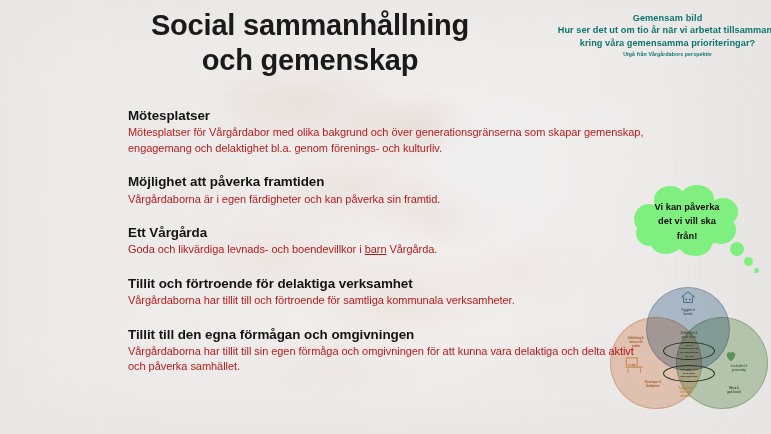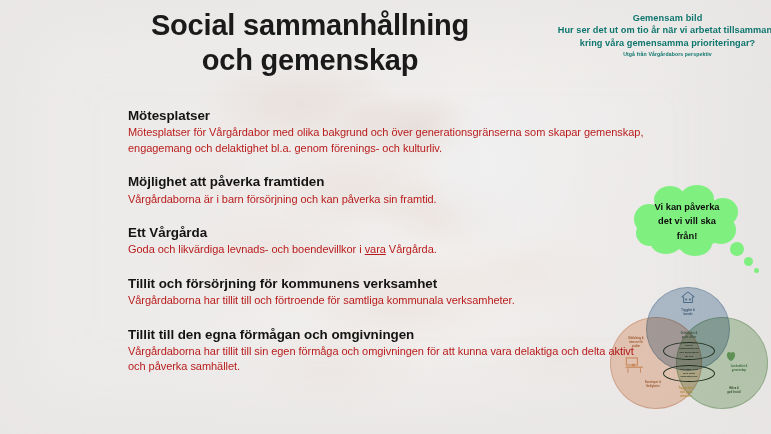--- a/index.html
+++ b/index.html
@@ -262,30 +262,30 @@
 
   <div id="body">
 
     <div class="section">
       <div class="sec-head">Mötesplatser</div>
       <div class="sec-body"><span>Mötesplatser för Vårgårdabor med olika bakgrund och över generationsgränserna som skapar gemenskap, engagemang och delaktighet bl.a. genom förenings- och kulturliv.</span><u></u><span></span></div>
     </div>
 
     <div class="section">
       <div class="sec-head">Möjlighet att påverka framtiden</div>
-      <div class="sec-body"><span>Vårgårdaborna är i barn försörjning och kan påverka sin framtid.</span><u></u><span></span></div>
+      <div class="sec-body"><span>Vårgårdaborna är i egen färdigheter och kan påverka sin framtid.</span><u></u><span></span></div>
     </div>
 
     <div class="section">
       <div class="sec-head">Ett Vårgårda</div>
-      <div class="sec-body"><span>Goda och likvärdiga levnads- och boendevillkor i </span><u>vara</u><span> Vårgårda.</span></div>
-    </div>
-
-    <div class="section">
-      <div class="sec-head">Tillit och försörjning för kommunens verksamhet</div>
+      <div class="sec-body"><span>Goda och likvärdiga levnads- och boendevillkor i </span><u>barn</u><span> Vårgårda.</span></div>
+    </div>
+
+    <div class="section">
+      <div class="sec-head">Tillit och förtroende för delaktiga verksamhet</div>
       <div class="sec-body"><span>Vårgårdaborna har tillit till och förtroende för samtliga kommunala verksamheter.</span><u></u><span></span></div>
     </div>
 
     <div class="section">
       <div class="sec-head">Tillit till den egna förmågan och omgivningen</div>
       <div class="sec-body"><span>Vårgårdaborna har tillit till sin egen förmåga och omgivningen för att kunna vara delaktiga och delta aktivt och påverka samhället.</span><u></u><span></span></div>
     </div>
 
   </div>
 

